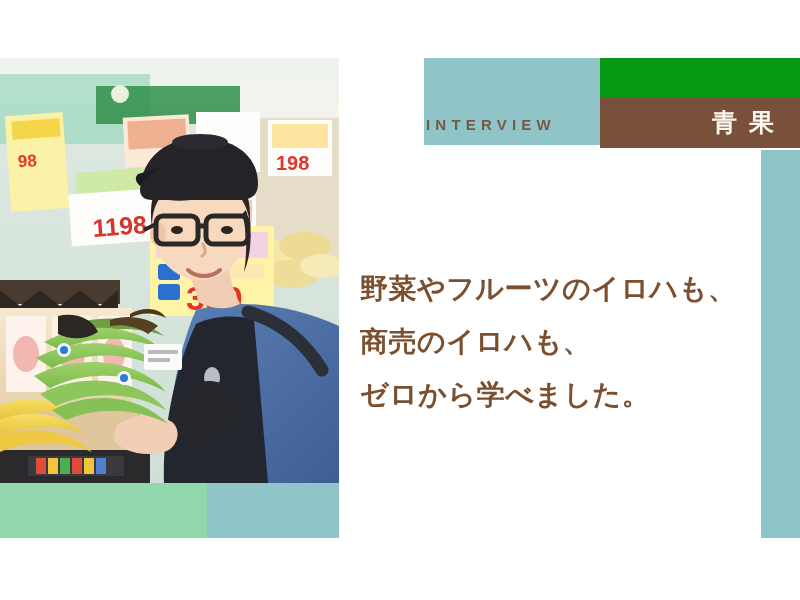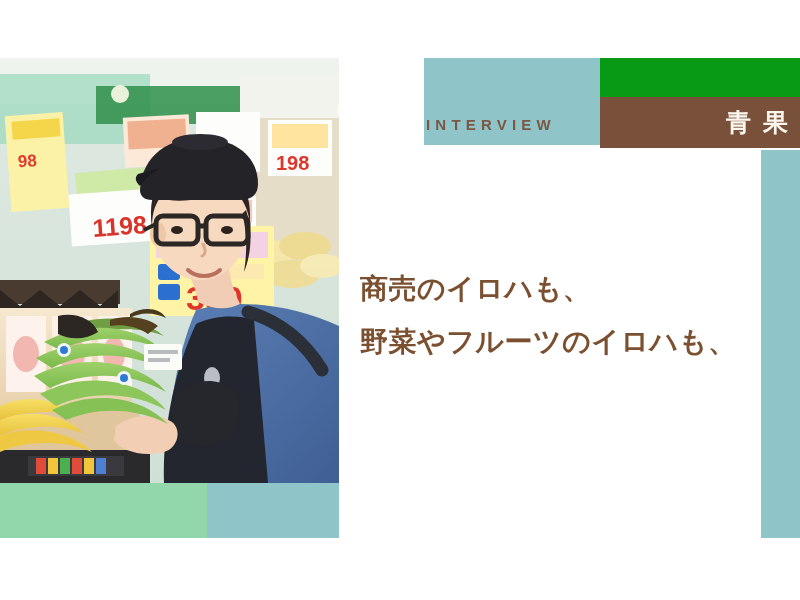--- a/index.html
+++ b/index.html
@@ -67,20 +67,21 @@
 
   
   .tag-label {
     position: absolute;
     left: 600px; top: 97px;
     width: 200px; height: 51px;
     display: flex;
     align-items: center;
     justify-content: flex-end;
     box-sizing: border-box;
+    padding-right: 14px;
     color: #fdf6ee;
     font-size: 25px;
     font-weight: 700;
     letter-spacing: 12px;
     text-indent: 12px;
   }
 
   
   .eyebrow {
     position: absolute;
@@ -282,17 +283,18 @@
   <div class="blk blk-brown-tag"></div>
   <div class="blk blk-teal-right"></div>
   <div class="blk blk-green-bottom"></div>
   <div class="blk blk-teal-bottom"></div>
 
   <div class="tag-label">青果</div>
 
   <div class="eyebrow">INTERVIEW</div>
 
   <div class="headline">
+    <span class="ln">野菜やフルーツのイロハも、</span>
     <span class="ln">商売のイロハも、</span>
-    <span class="ln">野菜やフルーツのイロハも、</span>
+    <span class="ln">ゼロから学べました。</span>
   </div>
 
 </div>
 
 </body></html>

